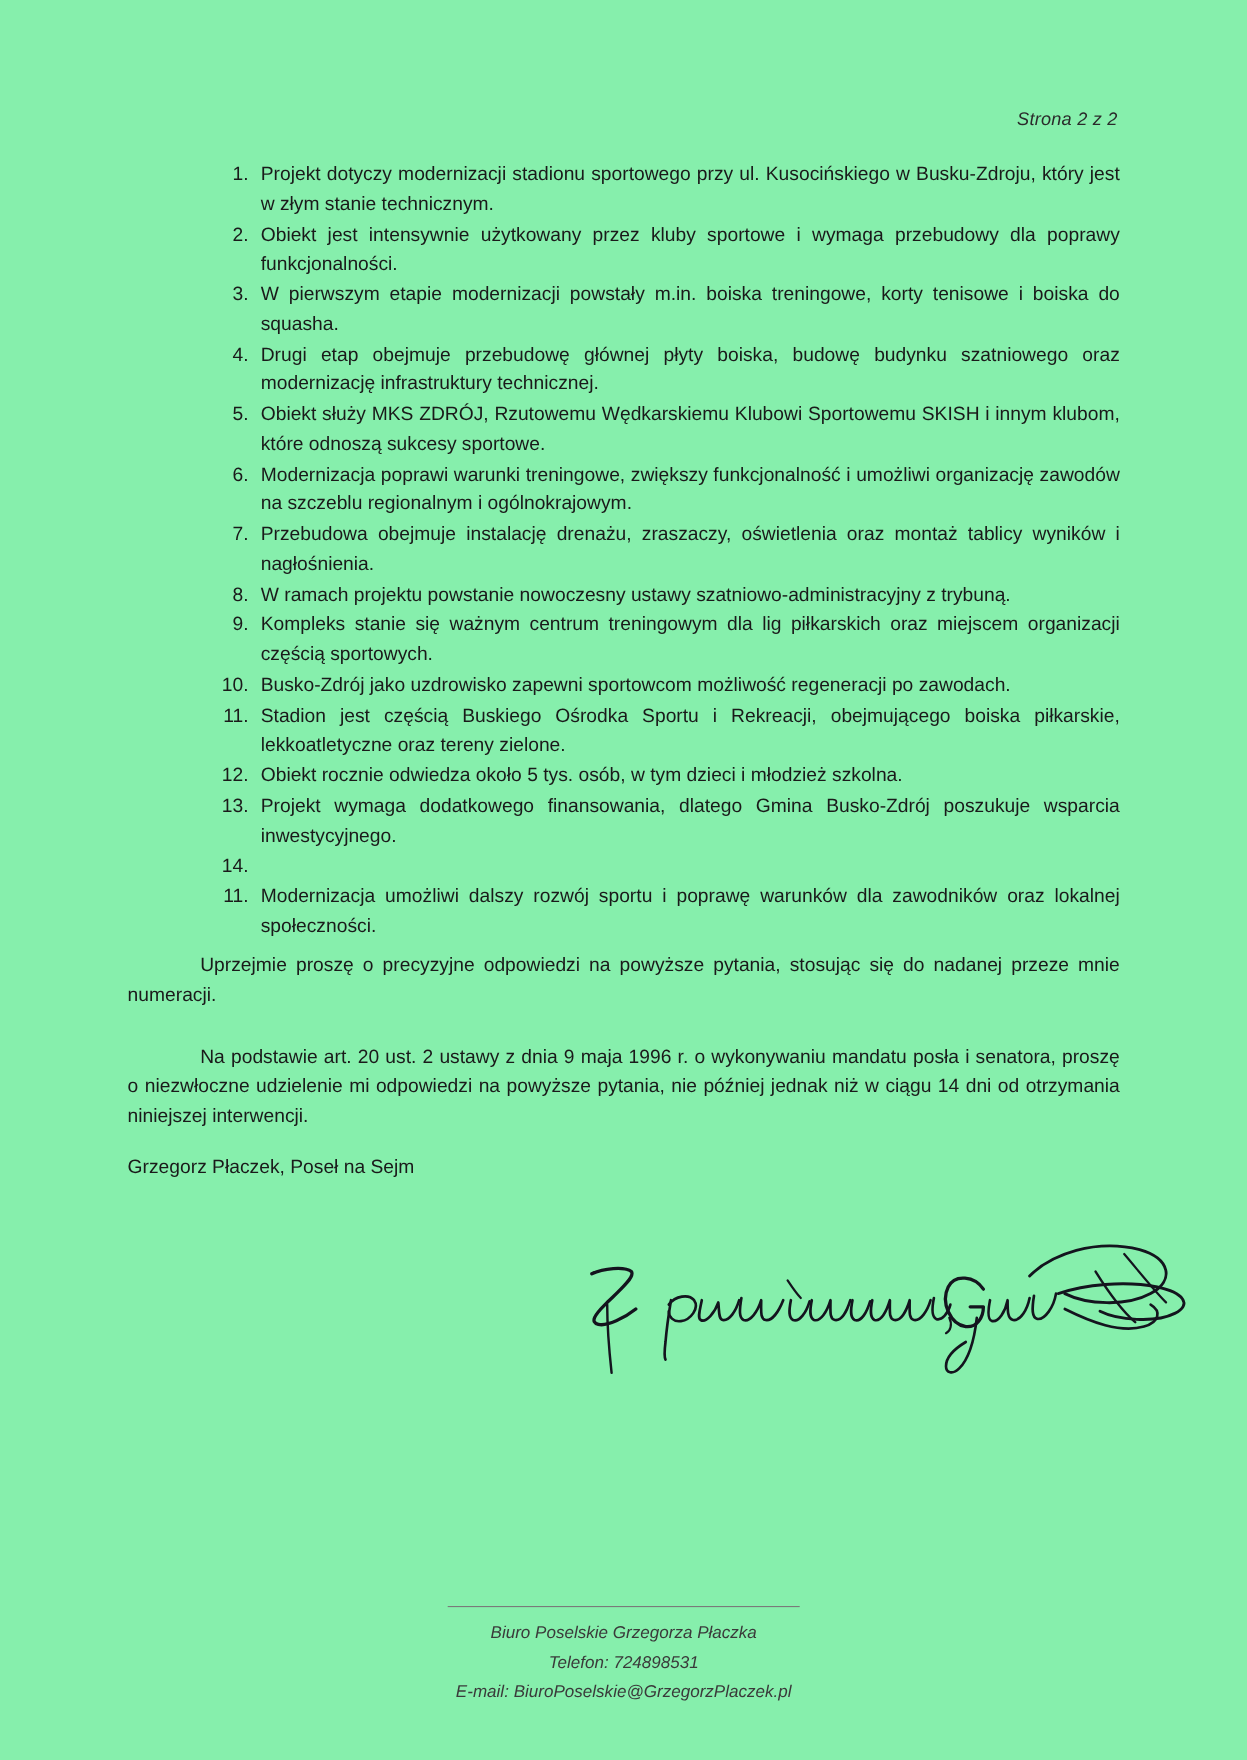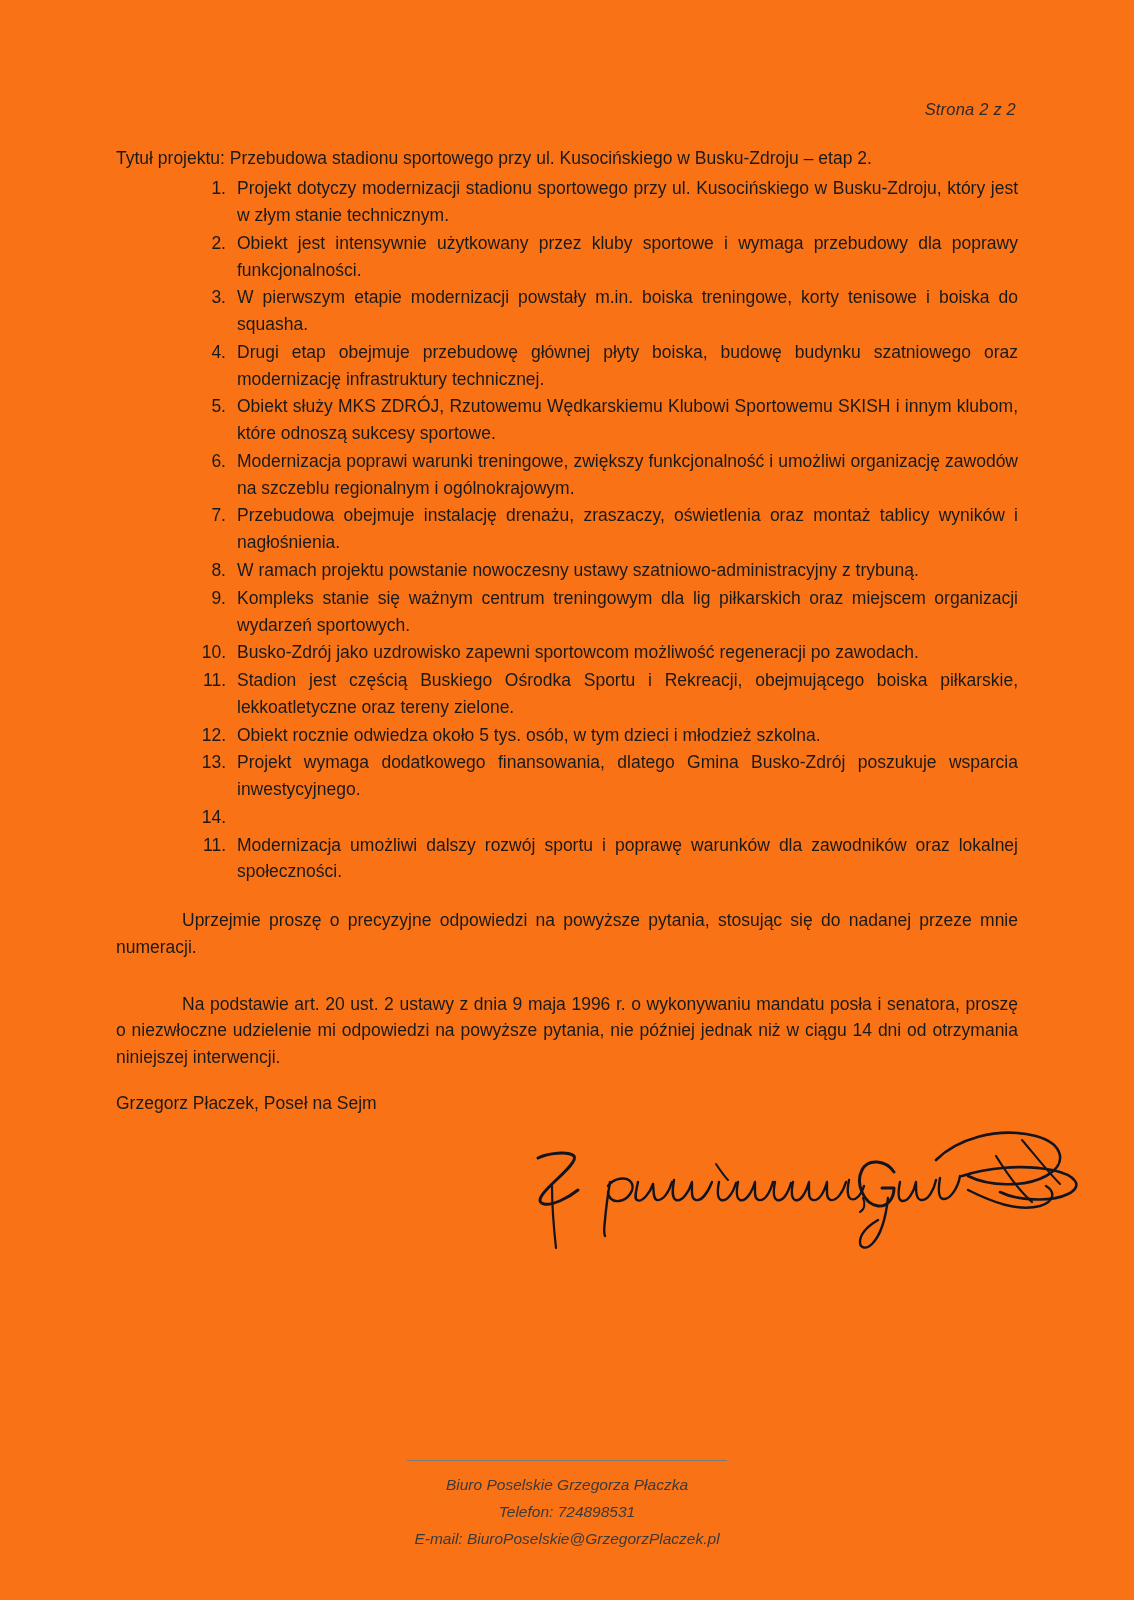--- a/index.html
+++ b/index.html
@@ -11,21 +11,21 @@
     width: 1134px;
     height: 1600px;
     position: relative;
     font-family: "Liberation Sans", sans-serif;
     color: #1a1a1a;
     overflow: hidden;
   }
   .page {
     position: absolute;
     inset: 0;
-    background: #f97316;
+    background: #86efac;
   }
   .page-number {
     position: absolute;
     top: 100px;
     right: 118px;
     font-size: 16.5px;
     font-style: italic;
     color: #2b2b2b;
     letter-spacing: 0.2px;
   }
@@ -63,21 +63,21 @@
     flex: 1 1 auto;
     text-align: justify;
     text-justify: inter-word;
     padding-left: 3px;
   }
   .para {
     font-size: 17.5px;
     line-height: 1.53;
     text-align: justify;
     text-indent: 66px;
-    margin-top: 22px;
+    margin-top: 9px;
   }
   .para.second {
     margin-top: 30px;
   }
   .signature-name {
     margin-top: 22px;
     font-size: 17.5px;
     text-align: left;
   }
   .handwriting {
@@ -108,21 +108,20 @@
 </style>
 </head>
 <body>
 
 <div class="page">
 
   <div class="page-number">Strona 2 z 2</div>
 
   <div class="body-wrap">
 
-    <div class="title-line">Tytuł projektu: Przebudowa stadionu sportowego przy ul. Kusocińskiego w Busku-Zdroju – etap 2.</div>
 
     <ol class="items">
       <li>
         <span class="num">1.</span>
         <span class="txt">Projekt dotyczy modernizacji stadionu sportowego przy ul. Kusocińskiego w Busku-Zdroju, który jest w złym stanie technicznym.</span>
       </li>
       <li>
         <span class="num">2.</span>
         <span class="txt">Obiekt jest intensywnie użytkowany przez kluby sportowe i wymaga przebudowy dla poprawy funkcjonalności.</span>
       </li>
@@ -145,21 +144,21 @@
       <li>
         <span class="num">7.</span>
         <span class="txt">Przebudowa obejmuje instalację drenażu, zraszaczy, oświetlenia oraz montaż tablicy wyników i nagłośnienia.</span>
       </li>
       <li>
         <span class="num">8.</span>
         <span class="txt">W ramach projektu powstanie nowoczesny ustawy szatniowo-administracyjny z trybuną.</span>
       </li>
       <li>
         <span class="num">9.</span>
-        <span class="txt">Kompleks stanie się ważnym centrum treningowym dla lig piłkarskich oraz miejscem organizacji wydarzeń sportowych.</span>
+        <span class="txt">Kompleks stanie się ważnym centrum treningowym dla lig piłkarskich oraz miejscem organizacji częścią sportowych.</span>
       </li>
       <li>
         <span class="num">10.</span>
         <span class="txt">Busko-Zdrój jako uzdrowisko zapewni sportowcom możliwość regeneracji po zawodach.</span>
       </li>
       <li>
         <span class="num">11.</span>
         <span class="txt">Stadion jest częścią Buskiego Ośrodka Sportu i Rekreacji, obejmującego boiska piłkarskie, lekkoatletyczne oraz tereny zielone.</span>
       </li>
       <li>

